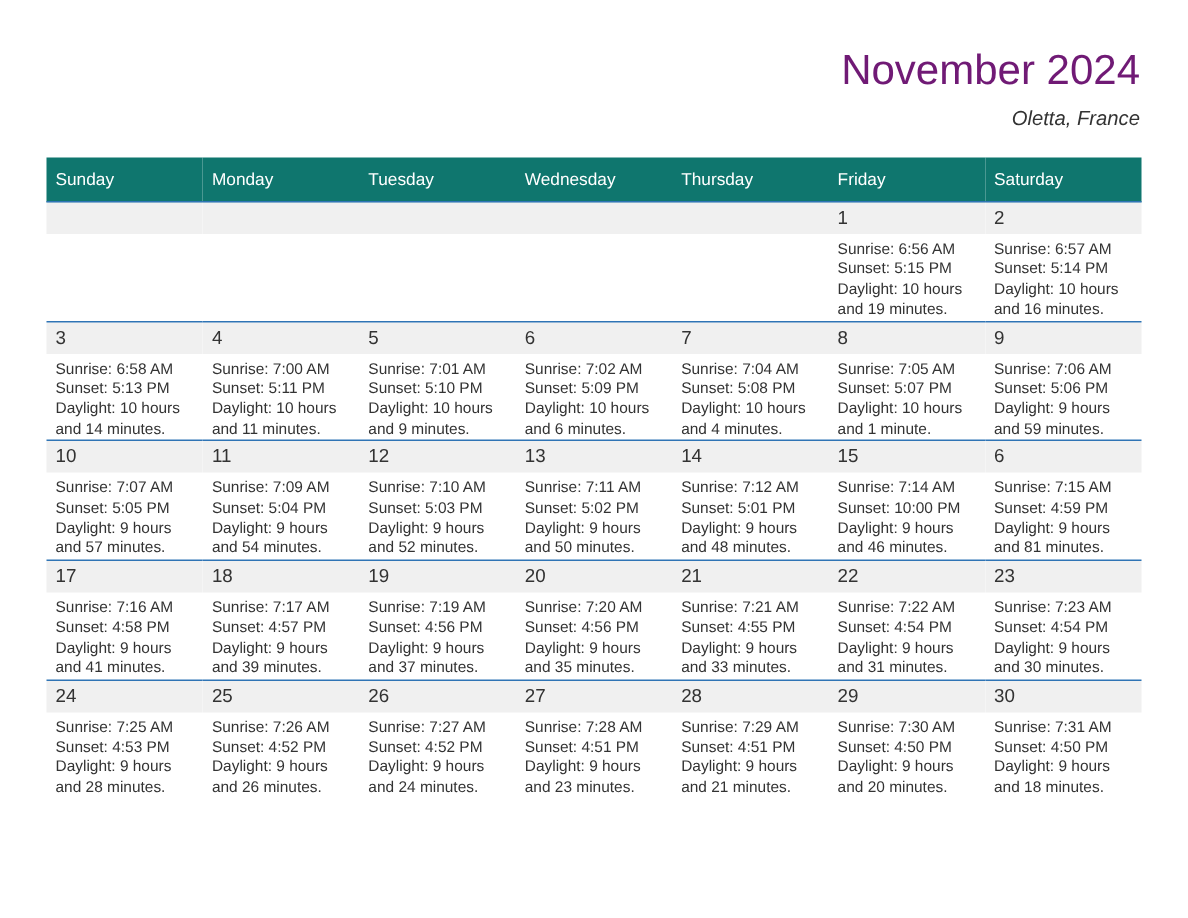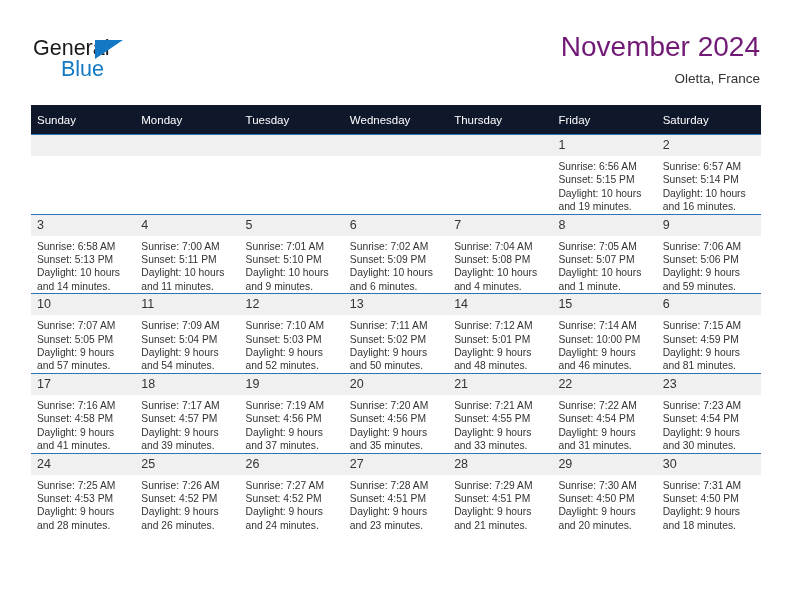--- a/index.html
+++ b/index.html
@@ -75,33 +75,34 @@
     color: #701a75;
     line-height: 34px;
     white-space: nowrap;
   }
   .cal-subtitle {
     font-size: 13.5px;
     color: #333333;
     line-height: 20px;
     margin-top: 5px;
     white-space: nowrap;
+    font-style: italic;
   }
 
   
   .cal {
     position: absolute;
     left: 31px;
     top: 105px;
     width: 730px;
     border-collapse: collapse;
     table-layout: fixed;
   }
   .cal th {
-    background: #0f172a;
+    background: #0f766e;
     color: #ffffff;
     font-size: 11.5px;
     font-weight: normal;
     text-align: left;
     padding: 5px 0 5px 6px;
     height: 19px;
     border: none;
   }
   .cal td {
     vertical-align: top;
@@ -138,25 +139,20 @@
     background: #f0f0f0;
   }
 </style>
 </head>
 <body>
 
 <div class="page">
 
   <div class="header">
 
-    <div class="logo">
-      <span class="logo-general">General</span>
-      <span class="logo-triangle"></span>
-      <span class="logo-blue">Blue</span>
-    </div>
 
     <div class="title-block">
       <div class="cal-title">November 2024</div>
       <div class="cal-subtitle">Oletta, France</div>
     </div>
 
   </div>
 
   <table class="cal">
     <thead>

